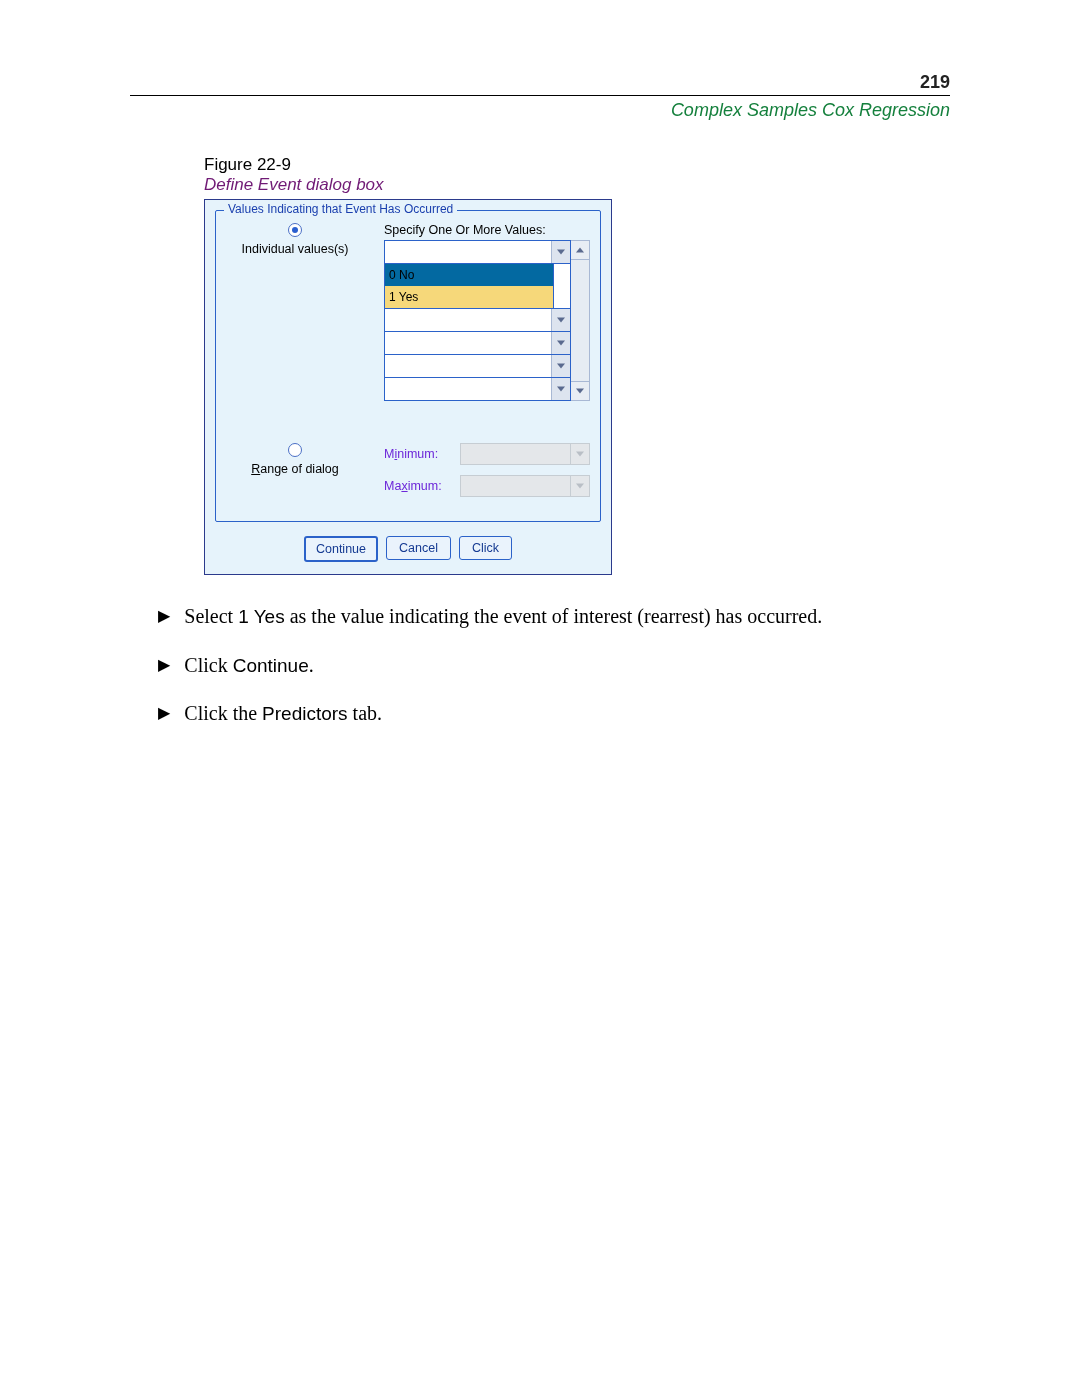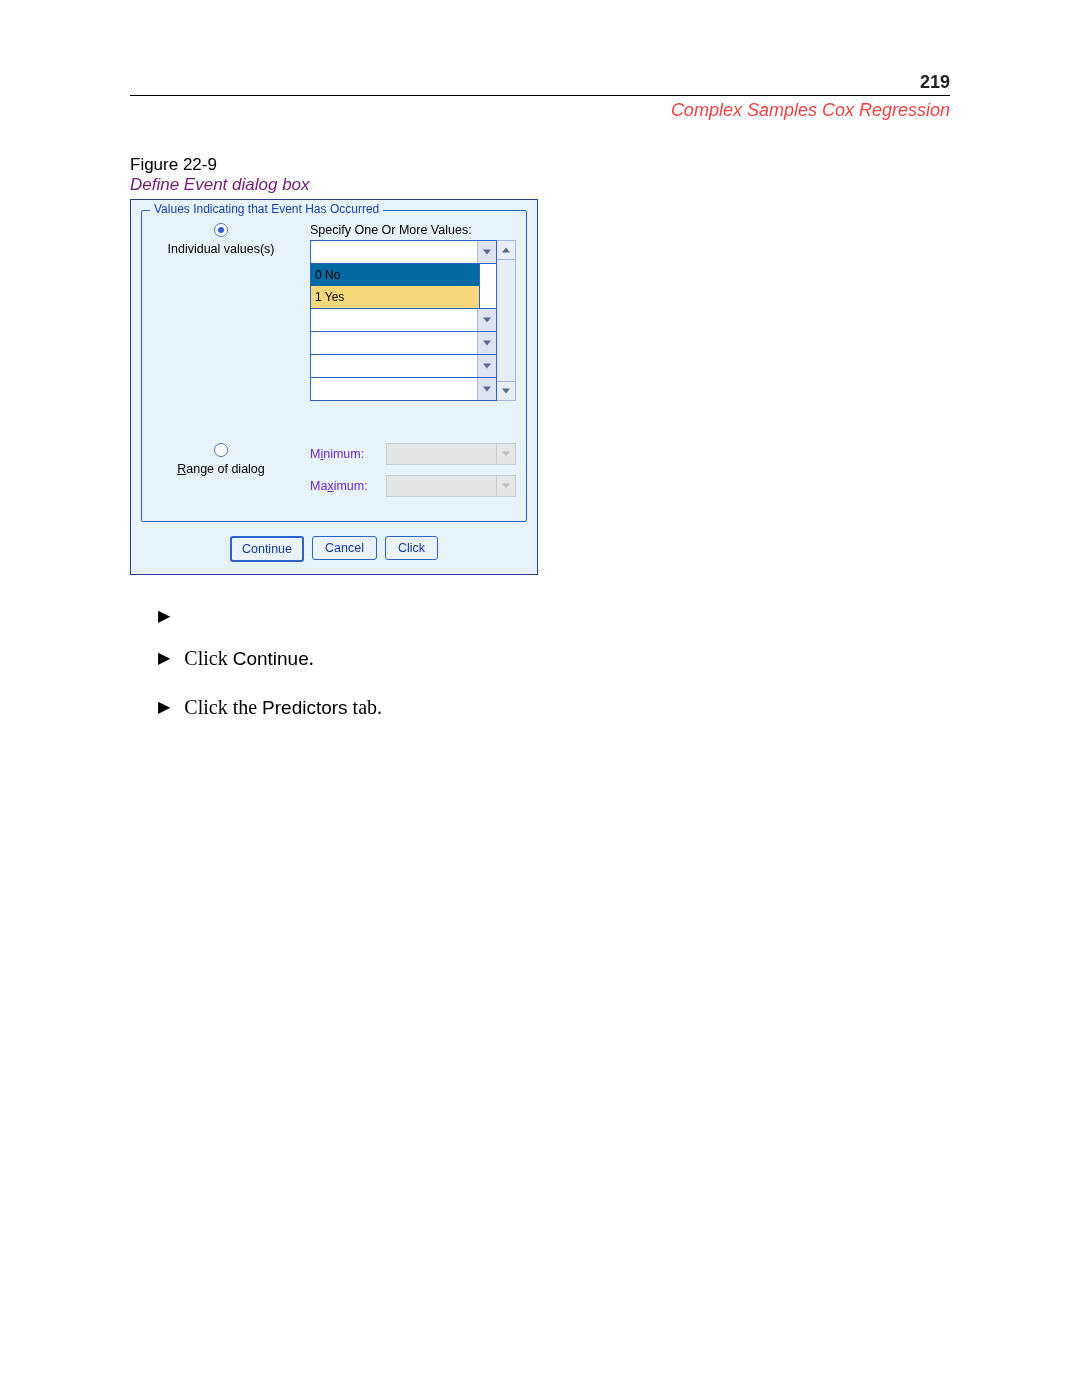--- a/index.html
+++ b/index.html
@@ -28,25 +28,26 @@
   }
   .hr {
     border: none;
     border-top: 1px solid #000;
     margin: 0 0 4px 0;
   }
   .chapter-title {
     text-align: right;
     font-family: Arial, Helvetica, sans-serif;
     font-style: italic;
-    color: #ef4444;
+    color: #15803d;
     font-size: 18px;
     margin-bottom: 34px;
   }
   .figure-block {
+    margin-left: 74px;
   }
   .figure-label {
     font-family: Arial, Helvetica, sans-serif;
     font-size: 17px;
     color: #000;
     margin-bottom: 0;
   }
   .figure-caption {
     font-family: Arial, Helvetica, sans-serif;
     font-style: italic;
@@ -438,20 +439,21 @@
           <div class="dlg-btn">Cancel</div>
           <div class="dlg-btn">Click</div>
         </div>
       </div>
     </div>
   </div>
 
   <div class="instructions">
     <div class="inst-item">
       <span class="tri">▶</span>
+      <span><span>Select </span><span class="sans">1 Yes</span><span> as the value indicating the event of interest (rearrest) has occurred.</span></span>
     </div>
     <div class="inst-item">
       <span class="tri">▶</span>
       <span><span>Click </span><span class="sans">Continue</span><span>.</span></span>
     </div>
     <div class="inst-item">
       <span class="tri">▶</span>
       <span><span>Click the </span><span class="sans">Predictors</span><span> tab.</span></span>
     </div>
   </div>

